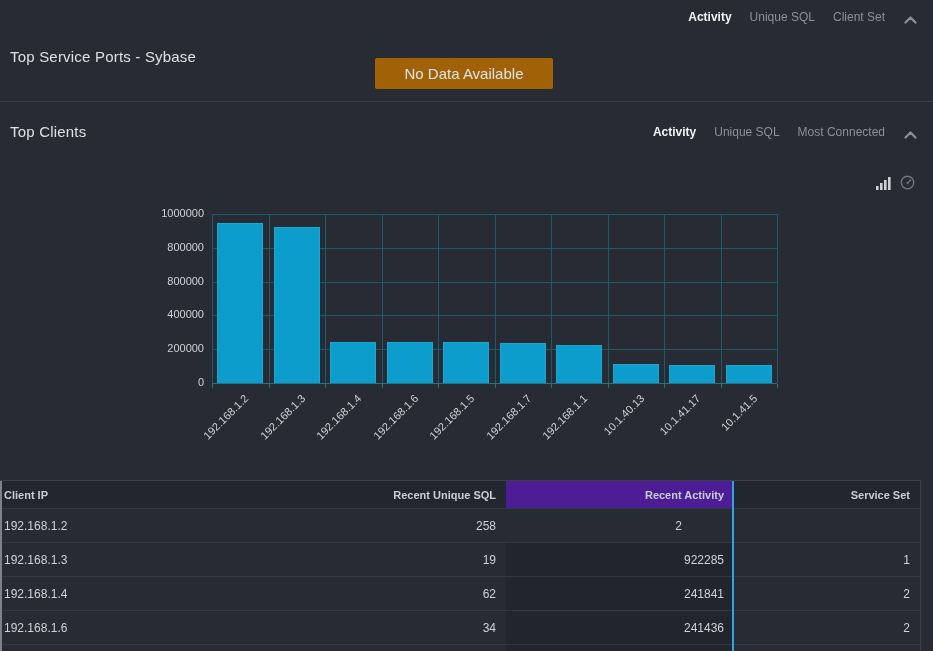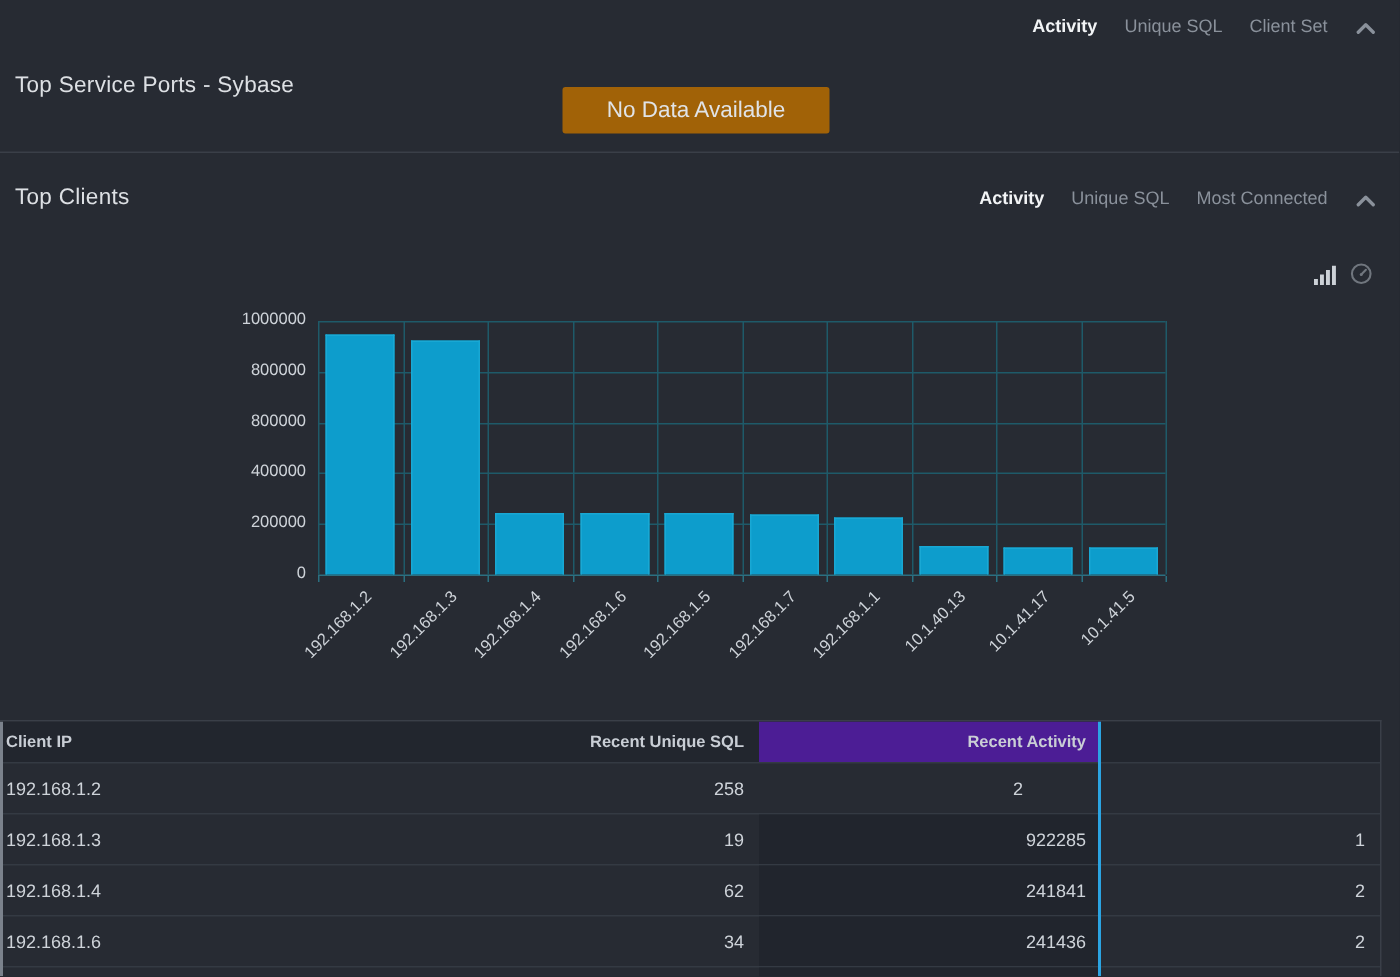--- a/index.html
+++ b/index.html
@@ -174,20 +174,21 @@
       <div class="bar" style="left: 513.8px; width: 46px; height: 17.6px; top: 151.4px; background: rgb(13, 157, 204);"></div>
       <div class="xlab" style="left: 538.8px; top: 178px;">10.1.41.5</div>
     </div>
 
   <div class="table-wrap">
     <div id="table-body">
         <div class="trow thead">
           <div class="tcell c0">Client IP</div>
           <div class="tcell c1">Recent Unique SQL</div>
           <div class="tcell c2">Recent Activity</div>
+          <div class="tcell c3">Service Set</div>
         </div>
         <div class="trow">
           <div class="tcell c0">192.168.1.2</div>
           <div class="tcell c1">258</div>
           <div class="tcell c3">2</div>
         </div>
         <div class="trow">
           <div class="tcell c0">192.168.1.3</div>
           <div class="tcell c1">19</div>
           <div class="tcell c2">922285</div>

